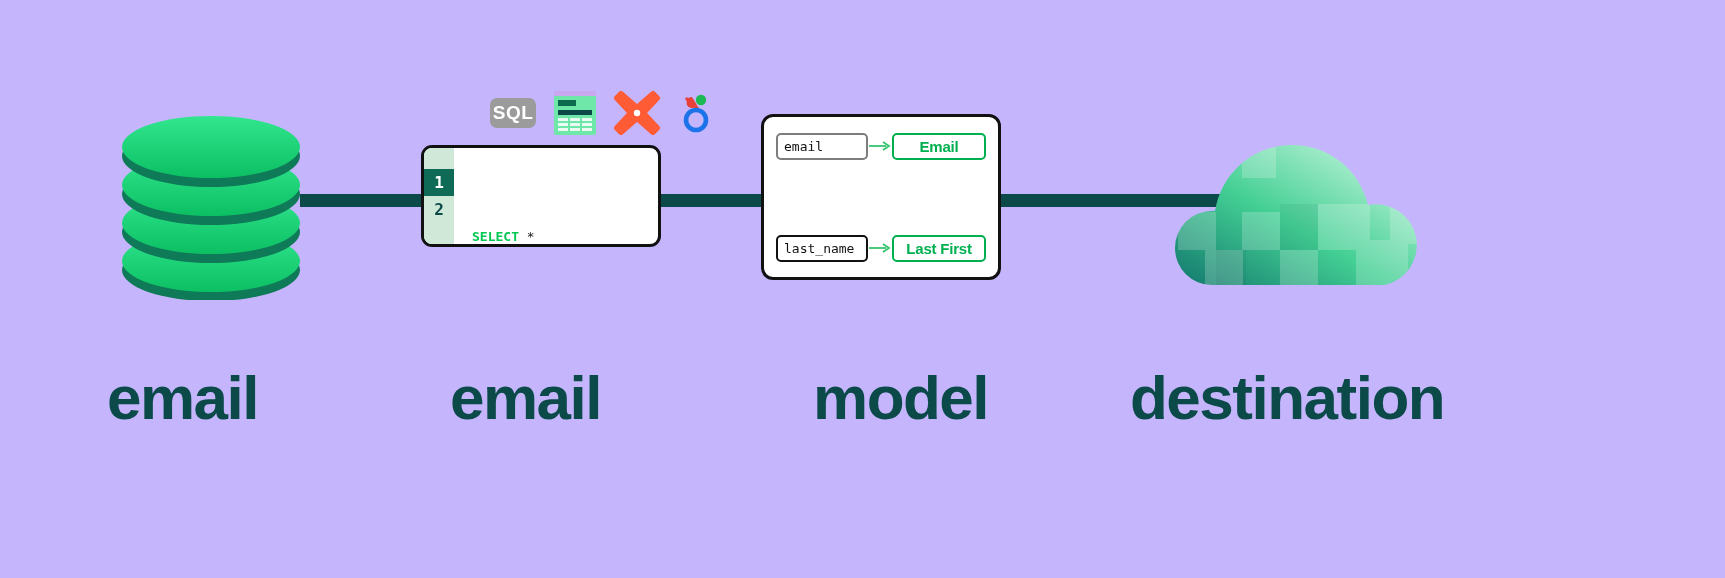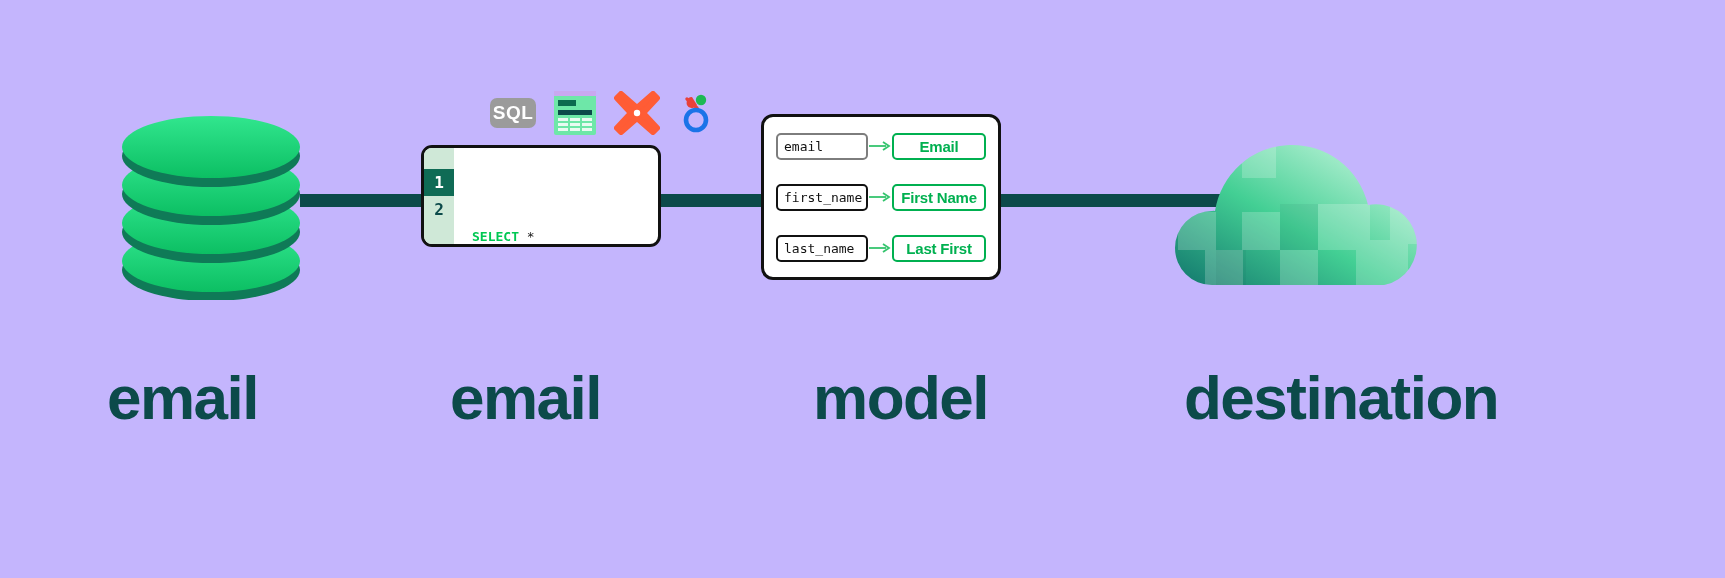--- a/index.html
+++ b/index.html
@@ -106,21 +106,21 @@
     color: #0c4a4a;
     font-family: "Liberation Sans", sans-serif;
     font-weight: bold;
     font-size: 62px;
     letter-spacing: -1.5px;
     white-space: nowrap;
   }
   #cap-source { left: 107px; top: 362px; }
   #cap-model { left: 450px; top: 362px; }
   #cap-sync { left: 813px; top: 362px; }
-  #cap-destination { left: 1184px; top: 362px; }
+  #cap-destination { left: 1130px; top: 362px; }
 </style>
 </head>
 <body>
 
 <div id="stage">
 
   <div class="connector" id="conn-1"></div>
   <div class="connector" id="conn-2"></div>
   <div class="connector" id="conn-3"></div>
   <div id="arrow-head"></div>
@@ -198,28 +198,20 @@
 
     <div class="map-row first">
       <div class="src-field" style="border-color: rgb(125, 125, 125);">email</div>
       <svg class="map-arrow" viewBox="0 0 24 14">
         <line x1="1" y1="7" x2="18" y2="7" stroke="#35c46e" stroke-width="1.8"></line>
         <path d="M15 3 L21 7 L15 11" fill="none" stroke="#35c46e" stroke-width="1.8"></path>
       </svg>
       <div class="dst-field">Email</div>
     </div>
 
-    <div class="map-row">
-      <div class="src-field" style="border-color: rgb(17, 17, 17);">first_name</div>
-      <svg class="map-arrow" viewBox="0 0 24 14">
-        <line x1="1" y1="7" x2="18" y2="7" stroke="#35c46e" stroke-width="1.8"></line>
-        <path d="M15 3 L21 7 L15 11" fill="none" stroke="#35c46e" stroke-width="1.8"></path>
-      </svg>
-      <div class="dst-field">First Name</div>
-    </div>
 
     <div class="map-row">
       <div class="src-field" style="border-color: rgb(17, 17, 17);">last_name</div>
       <svg class="map-arrow" viewBox="0 0 24 14">
         <line x1="1" y1="7" x2="18" y2="7" stroke="#35c46e" stroke-width="1.8"></line>
         <path d="M15 3 L21 7 L15 11" fill="none" stroke="#35c46e" stroke-width="1.8"></path>
       </svg>
       <div class="dst-field">Last First</div>
     </div>
   </div>

